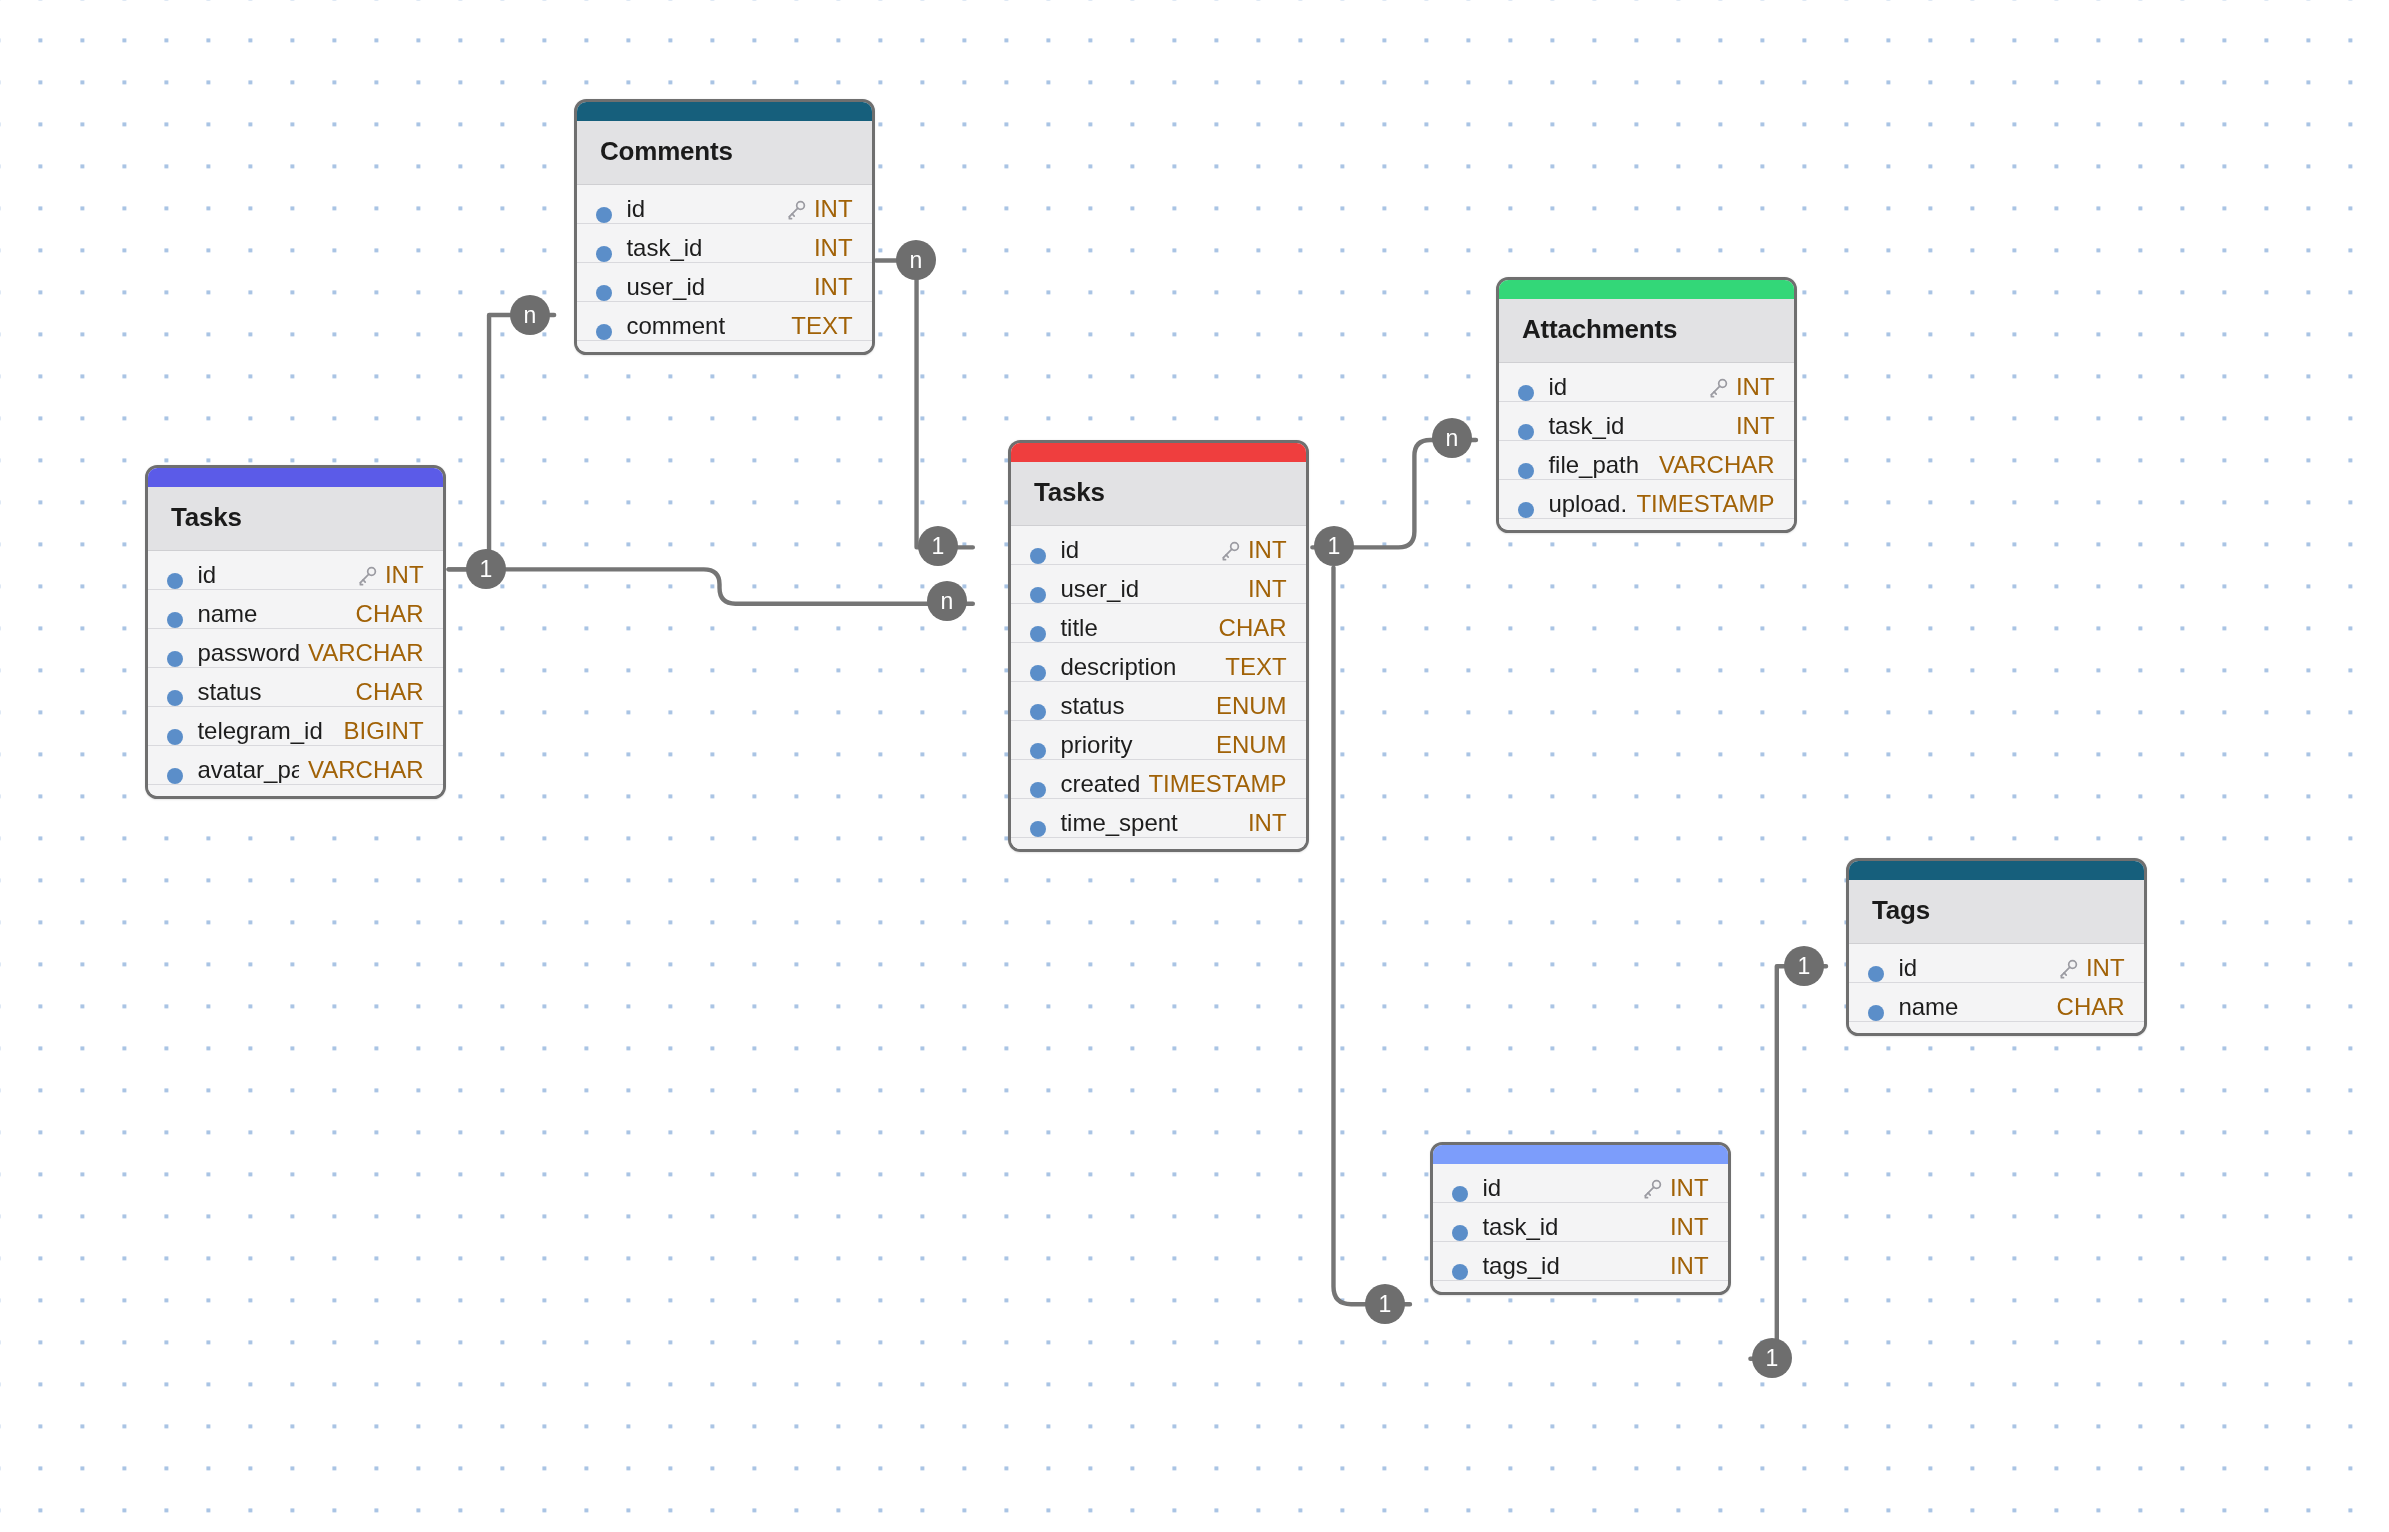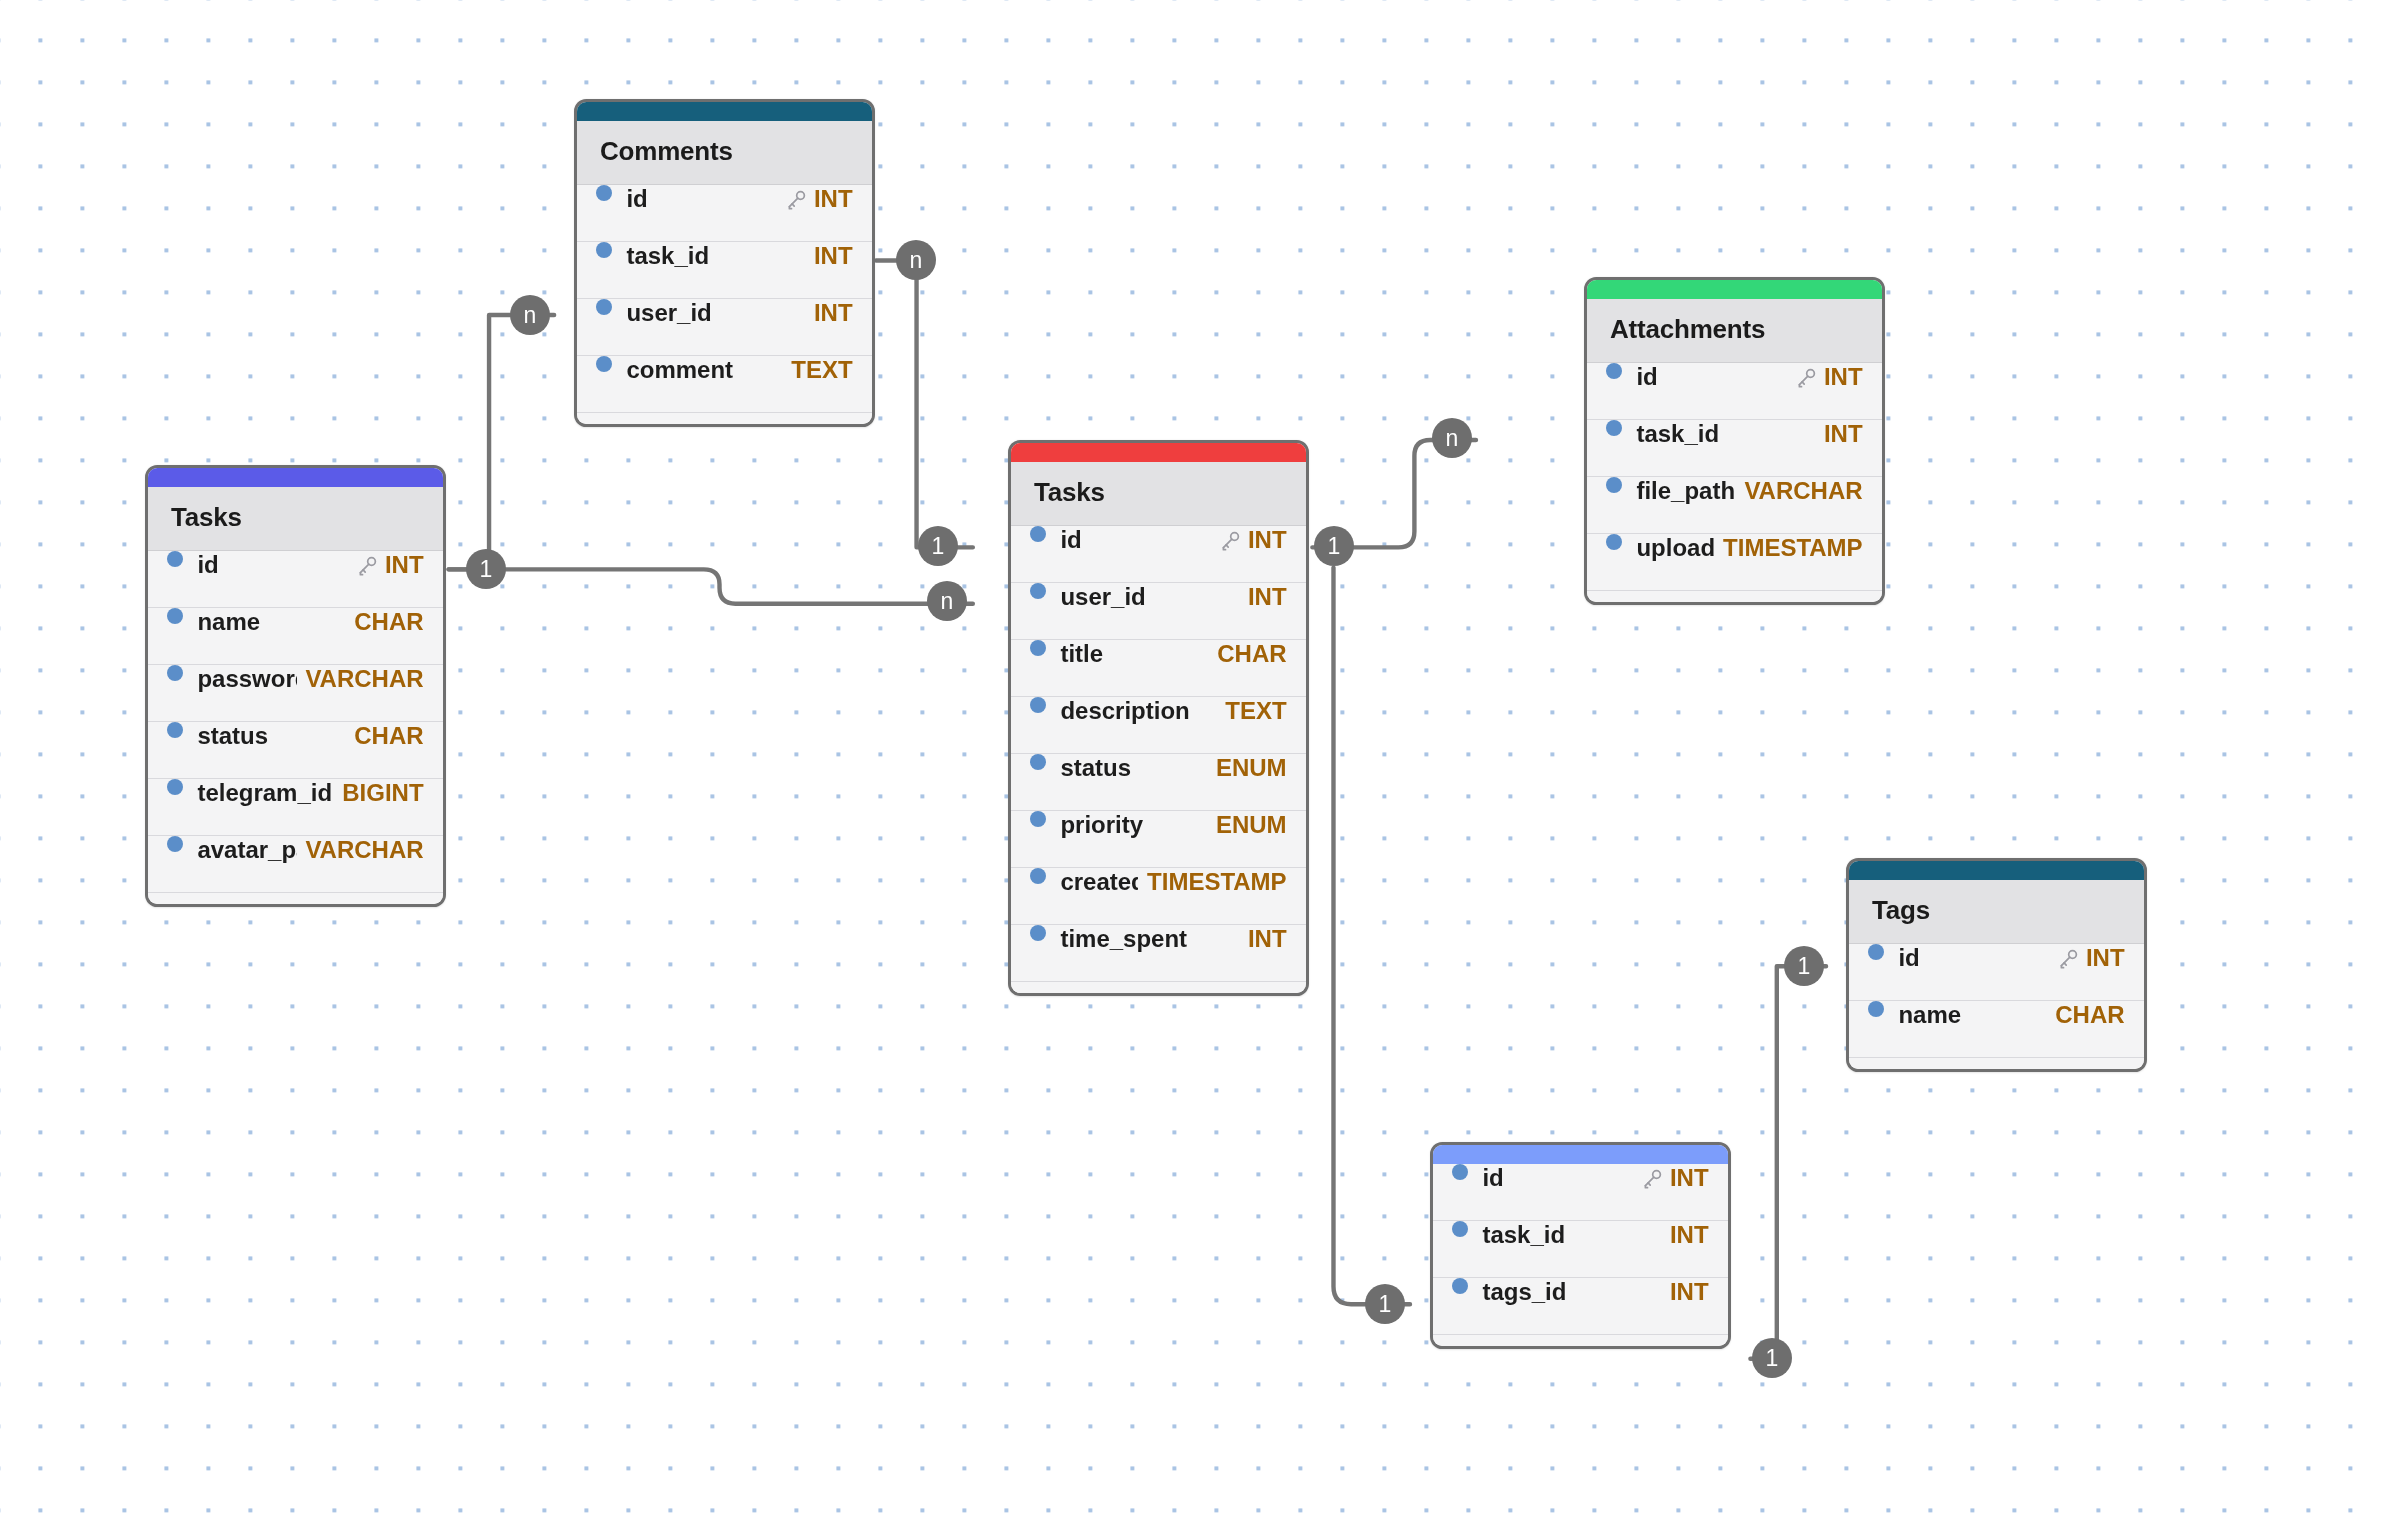--- a/index.html
+++ b/index.html
@@ -41,26 +41,25 @@
     background: #e2e2e4;
     padding: 15px 23px 16.7px 23px;
     font-size: 26px;
     font-weight: bold;
     color: #1b1b1b;
     letter-spacing: -0.2px;
     border-bottom: 1.8px solid #cfcfd2;
   }
   .row {
     display: flex;
-    align-items: flex-start;
-    height: 57px;
+    align-items: flex-end;
+    height: 39px;
     padding: 0 19.4px 0 19.4px;
     background: #f4f4f5;
     border-bottom: 1.8px solid #d9d9dd;
-    font-weight: bold;
   }
   .row:last-child { border-bottom: none; }
   .row-dot {
     width: 16px; height: 16px;
     border-radius: 50%;
     background: #5b8ec9;
     flex: 0 0 16px;
     margin-right: 14px;
   }
   .row-name {
@@ -271,21 +270,21 @@
         </div>
         <div class="row">
           <span class="row-dot" style="background: rgb(91, 142, 201);"></span>
           <span class="row-name">time_spent</span>
           <span class="row-meta">
             <span class="row-type">INT</span>
           </span>
         </div>
         <div class="card-foot"></div>
       </div>
-      <div class="card" style="left: 1584px; top: 277px; width: 301px;">
+      <div class="card" style="left: 1496px; top: 277px; width: 301px;">
         <div class="card-accent" style="background: rgb(51, 215, 120);"></div>
         <div class="card-title">Attachments</div>
         <div class="row">
           <span class="row-dot" style="background: rgb(91, 142, 201);"></span>
           <span class="row-name">id</span>
           <span class="row-meta">
             <span style="display: flex;">
               <svg class="key-icon" viewBox="0 0 24 24" fill="none" stroke="#9b9ba2" stroke-width="1.8" stroke-linecap="round" stroke-linejoin="round">
                 <circle cx="16.2" cy="7.8" r="4.0"></circle>
                 <path d="M13.4 10.6 L4.6 19.4"></path>

